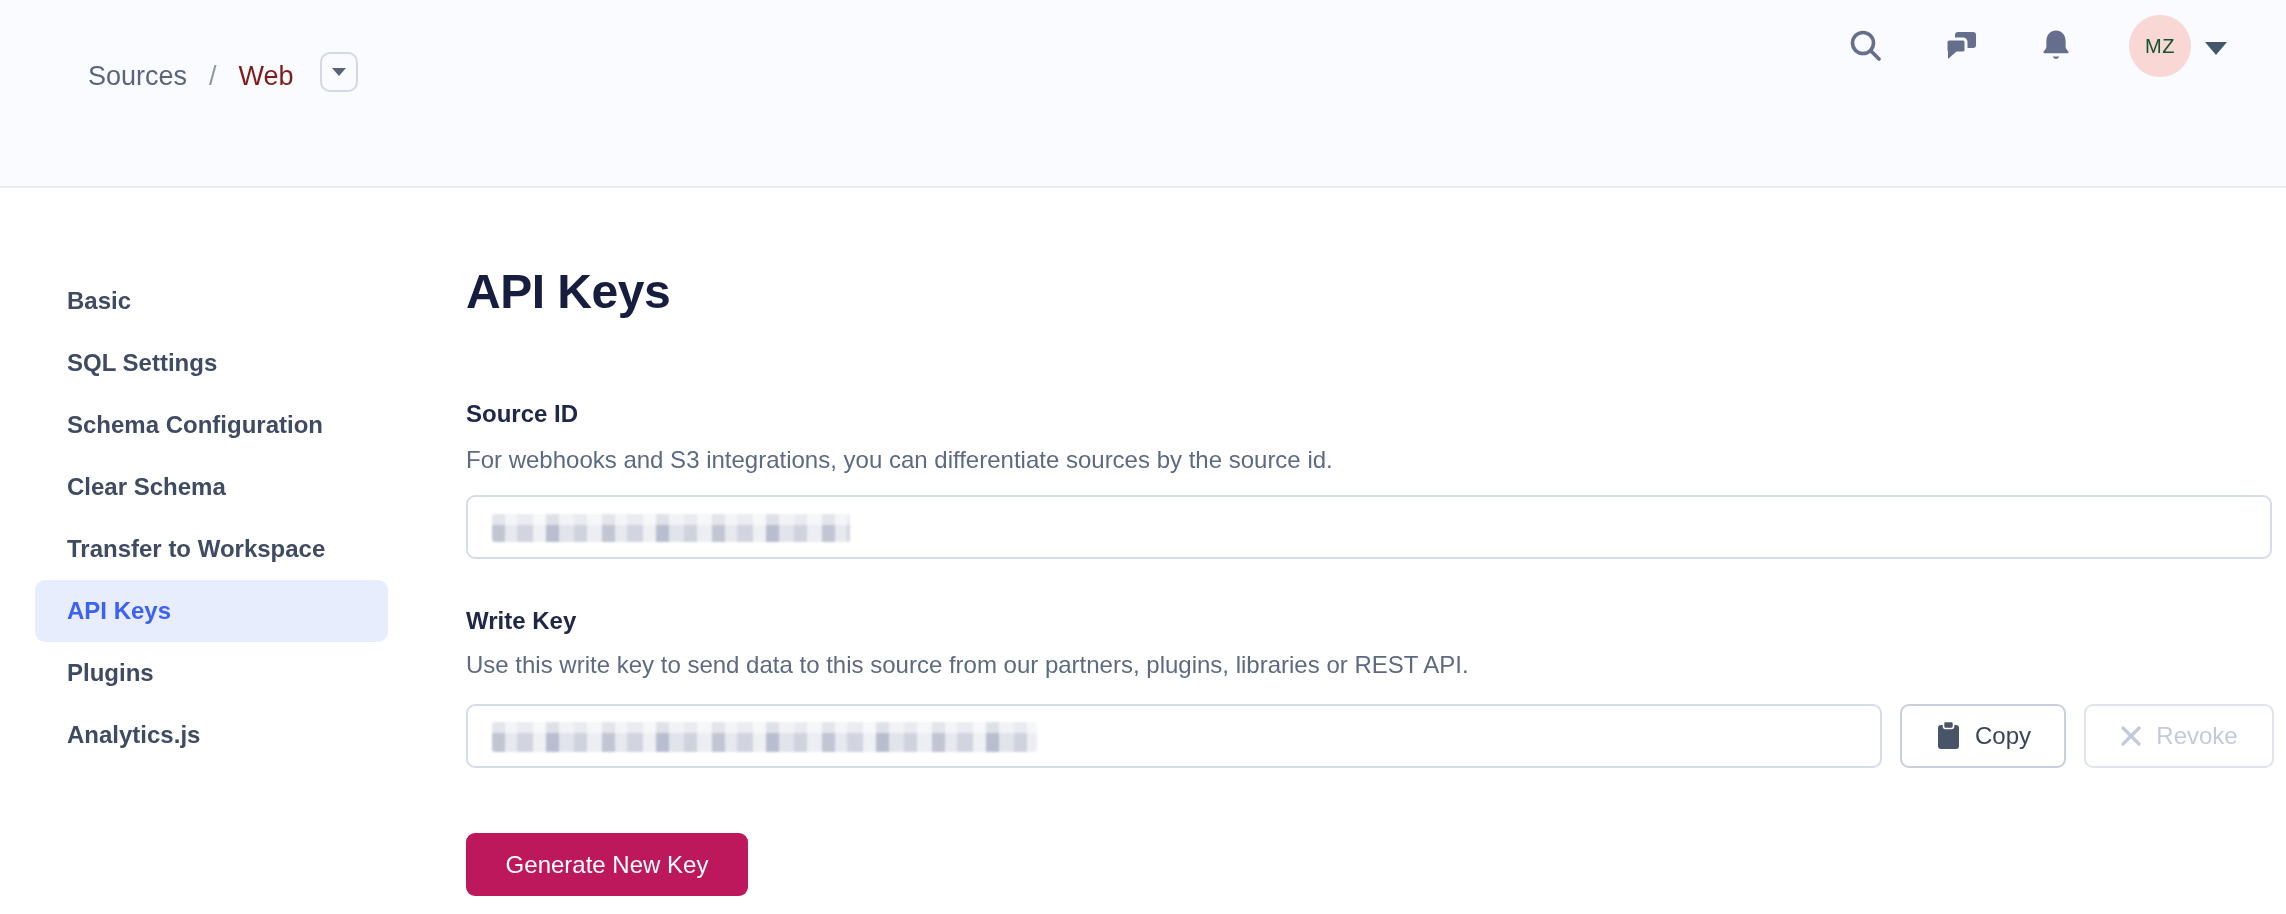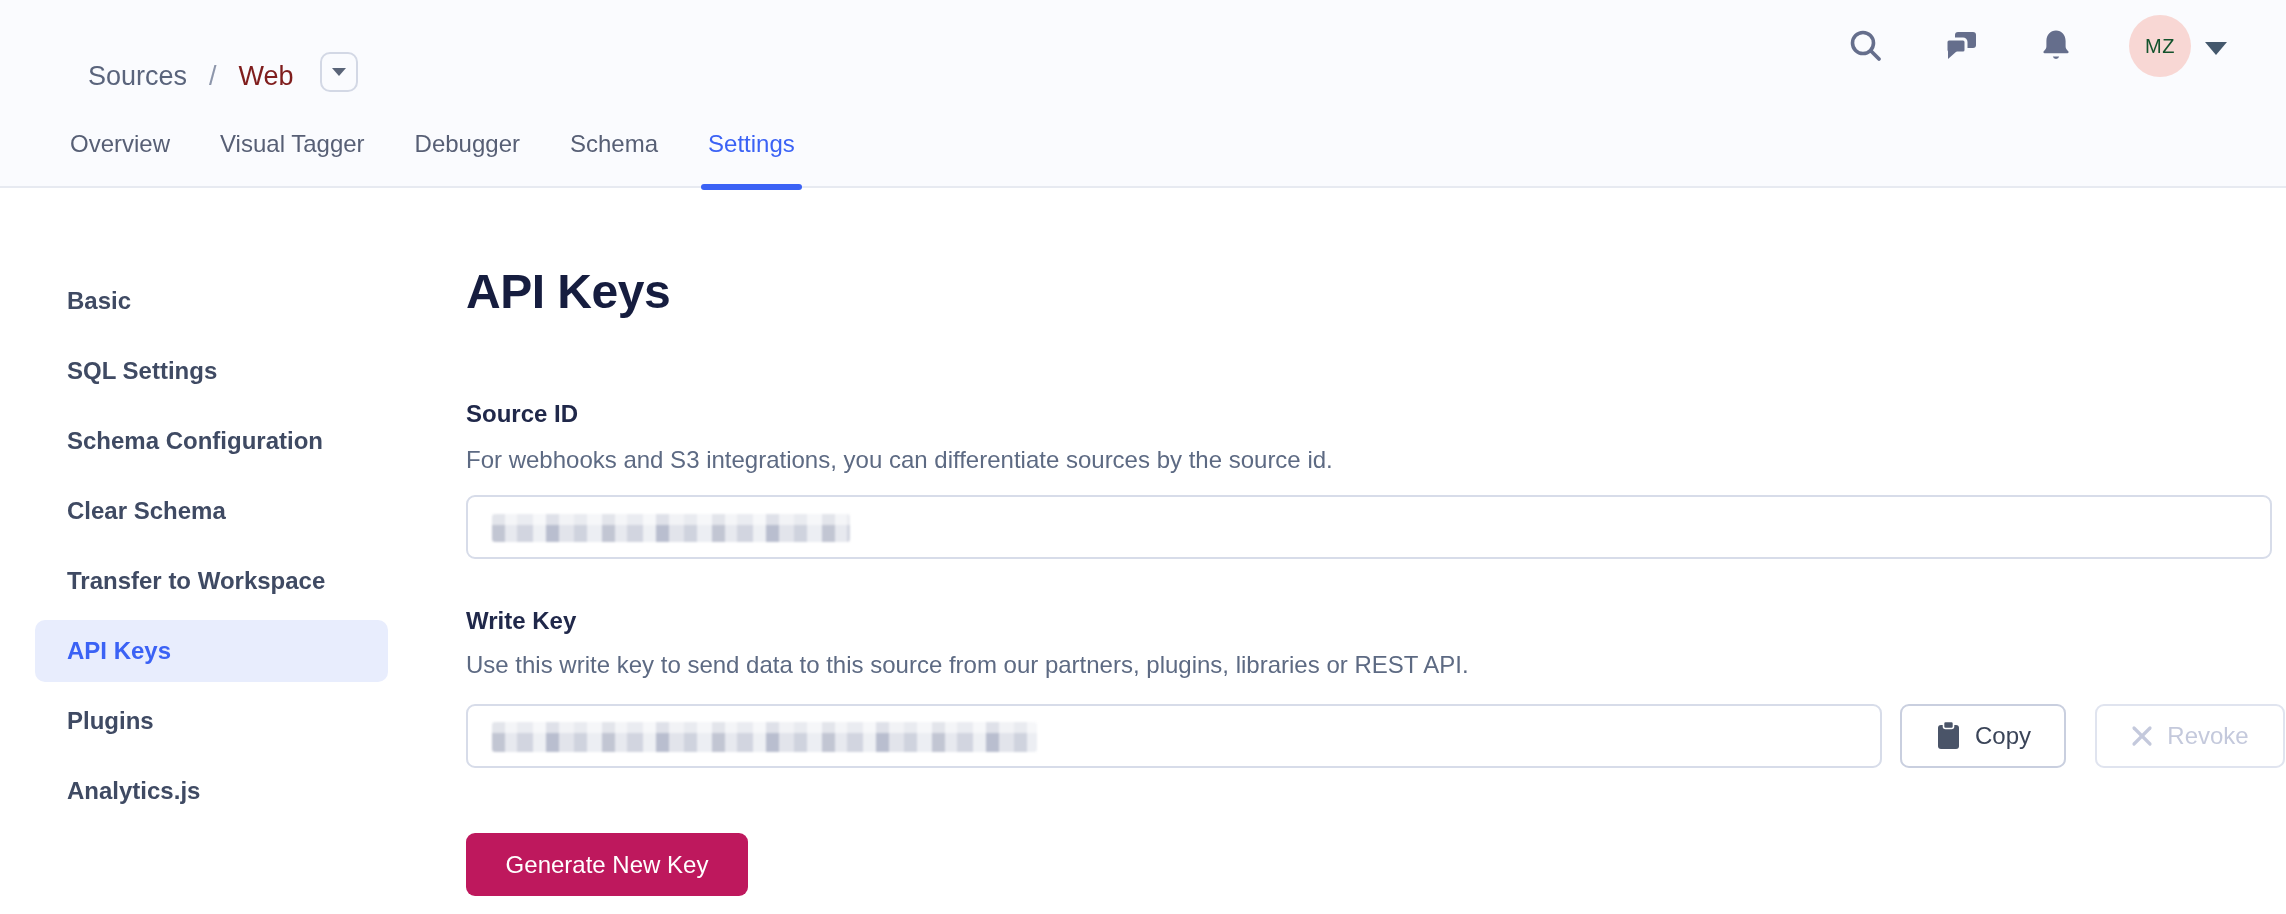--- a/index.html
+++ b/index.html
@@ -34,21 +34,21 @@
 
   .tabs { position:absolute; left:63px; top:118px; height:70px; display:flex; gap:36px; }
   .tab { position:relative; height:70px; padding:12px 7px 0 7px; font-size:24px;
     color:#575f75; cursor:pointer; white-space:nowrap; }
   .tab.active { color:#3b62f5; font-weight:500; }
   .tab.active::after { content:""; position:absolute; left:0; right:0; bottom:-2px;
     height:6px; border-radius:4px; background:#3b62f5; }
 
   
   .sidebar { position:absolute; left:35px; top:270px; width:353px;
-    display:flex; flex-direction:column; gap:8px;text-align:center; }
+    display:flex; flex-direction:column; gap:0;text-align:center; }
   .side-item { height:62px; border-radius:10px; display:flex; align-items:center;
     padding-left:32px; font-size:24px; font-weight:600; color:#3f4a63;
     cursor:pointer; white-space:nowrap; }
   .side-item.active { background:#e8edfd; color:#3b62f5; }
 
   
   .page-title { position:absolute; left:466px; top:264px; font-size:48px;
     font-weight:700; color:#161d3f; letter-spacing:-.5px; }
   .sec-title { position:absolute; left:466px; font-size:24px; font-weight:700;
     color:#20284a; }
@@ -69,21 +69,21 @@
         #cfd3de 82px 95px, #eceef3 95px 110px);
     filter:blur(1.3px); }
   .mz-src { top:17px; width:358px; height:28px; }
   .mz-wk  { top:16px; width:545px; height:30px; }
 
   .btn { position:absolute; display:flex; align-items:center; justify-content:center;
     background:#fff; border-radius:9px; font-size:24px; font-weight:500; cursor:pointer; }
   .btn-copy { left:1900px; top:704px; width:166px; height:64px;
     border:2px solid #c9cfdf; color:#3a4458; gap:13px; }
   .btn-revoke { left:2084px; top:704px; width:190px; height:64px;
-    border:2px solid #e0e4ef; color:#c4c9dc; gap:14px;margin-left:11px; }
+    border:2px solid #e0e4ef; color:#c4c9dc; gap:14px; }
   .btn-generate { left:466px; top:833px; width:282px; height:63px;
     background:#be185d; border:none; color:#ffffff; }
 
   svg { display:block; }
 </style>
 </head>
 <body>
 
 <div class="header">
 
@@ -115,27 +115,20 @@
     <button class="icon-btn m-bell">
       <svg width="36" height="36" viewBox="0 0 36 36">
         <path d="M18 2.5 c-5.6 0 -9.6 4.4 -9.6 10.6 v5.2 c0 1.9 -1 3.6 -2.6 4.9 a1.2 1.2 0 0 0 .8 2.1 h22.8 a1.2 1.2 0 0 0 .8 -2.1 c-1.6 -1.3 -2.6 -3 -2.6 -4.9 v-5.2 C27.6 6.9 23.6 2.5 18 2.5 Z" fill="#656e8c"></path>
         <path d="M14.8 28.5 a3.3 3.3 0 0 0 6.4 0 Z" fill="#656e8c"></path>
       </svg>
     </button>
     <div class="avatar">MZ</div>
     <span class="caret-user"></span>
   </div>
 
-  <div class="tabs">
-    <div class="tab">Overview</div>
-    <div class="tab">Visual Tagger</div>
-    <div class="tab">Debugger</div>
-    <div class="tab">Schema</div>
-    <div class="tab active">Settings</div>
-  </div>
 </div>
 
 <nav class="sidebar">
   <div class="side-item">Basic</div>
   <div class="side-item">SQL Settings</div>
   <div class="side-item">Schema Configuration</div>
   <div class="side-item">Clear Schema</div>
   <div class="side-item">Transfer to Workspace</div>
   <div class="side-item active">API Keys</div>
   <div class="side-item">Plugins</div>

